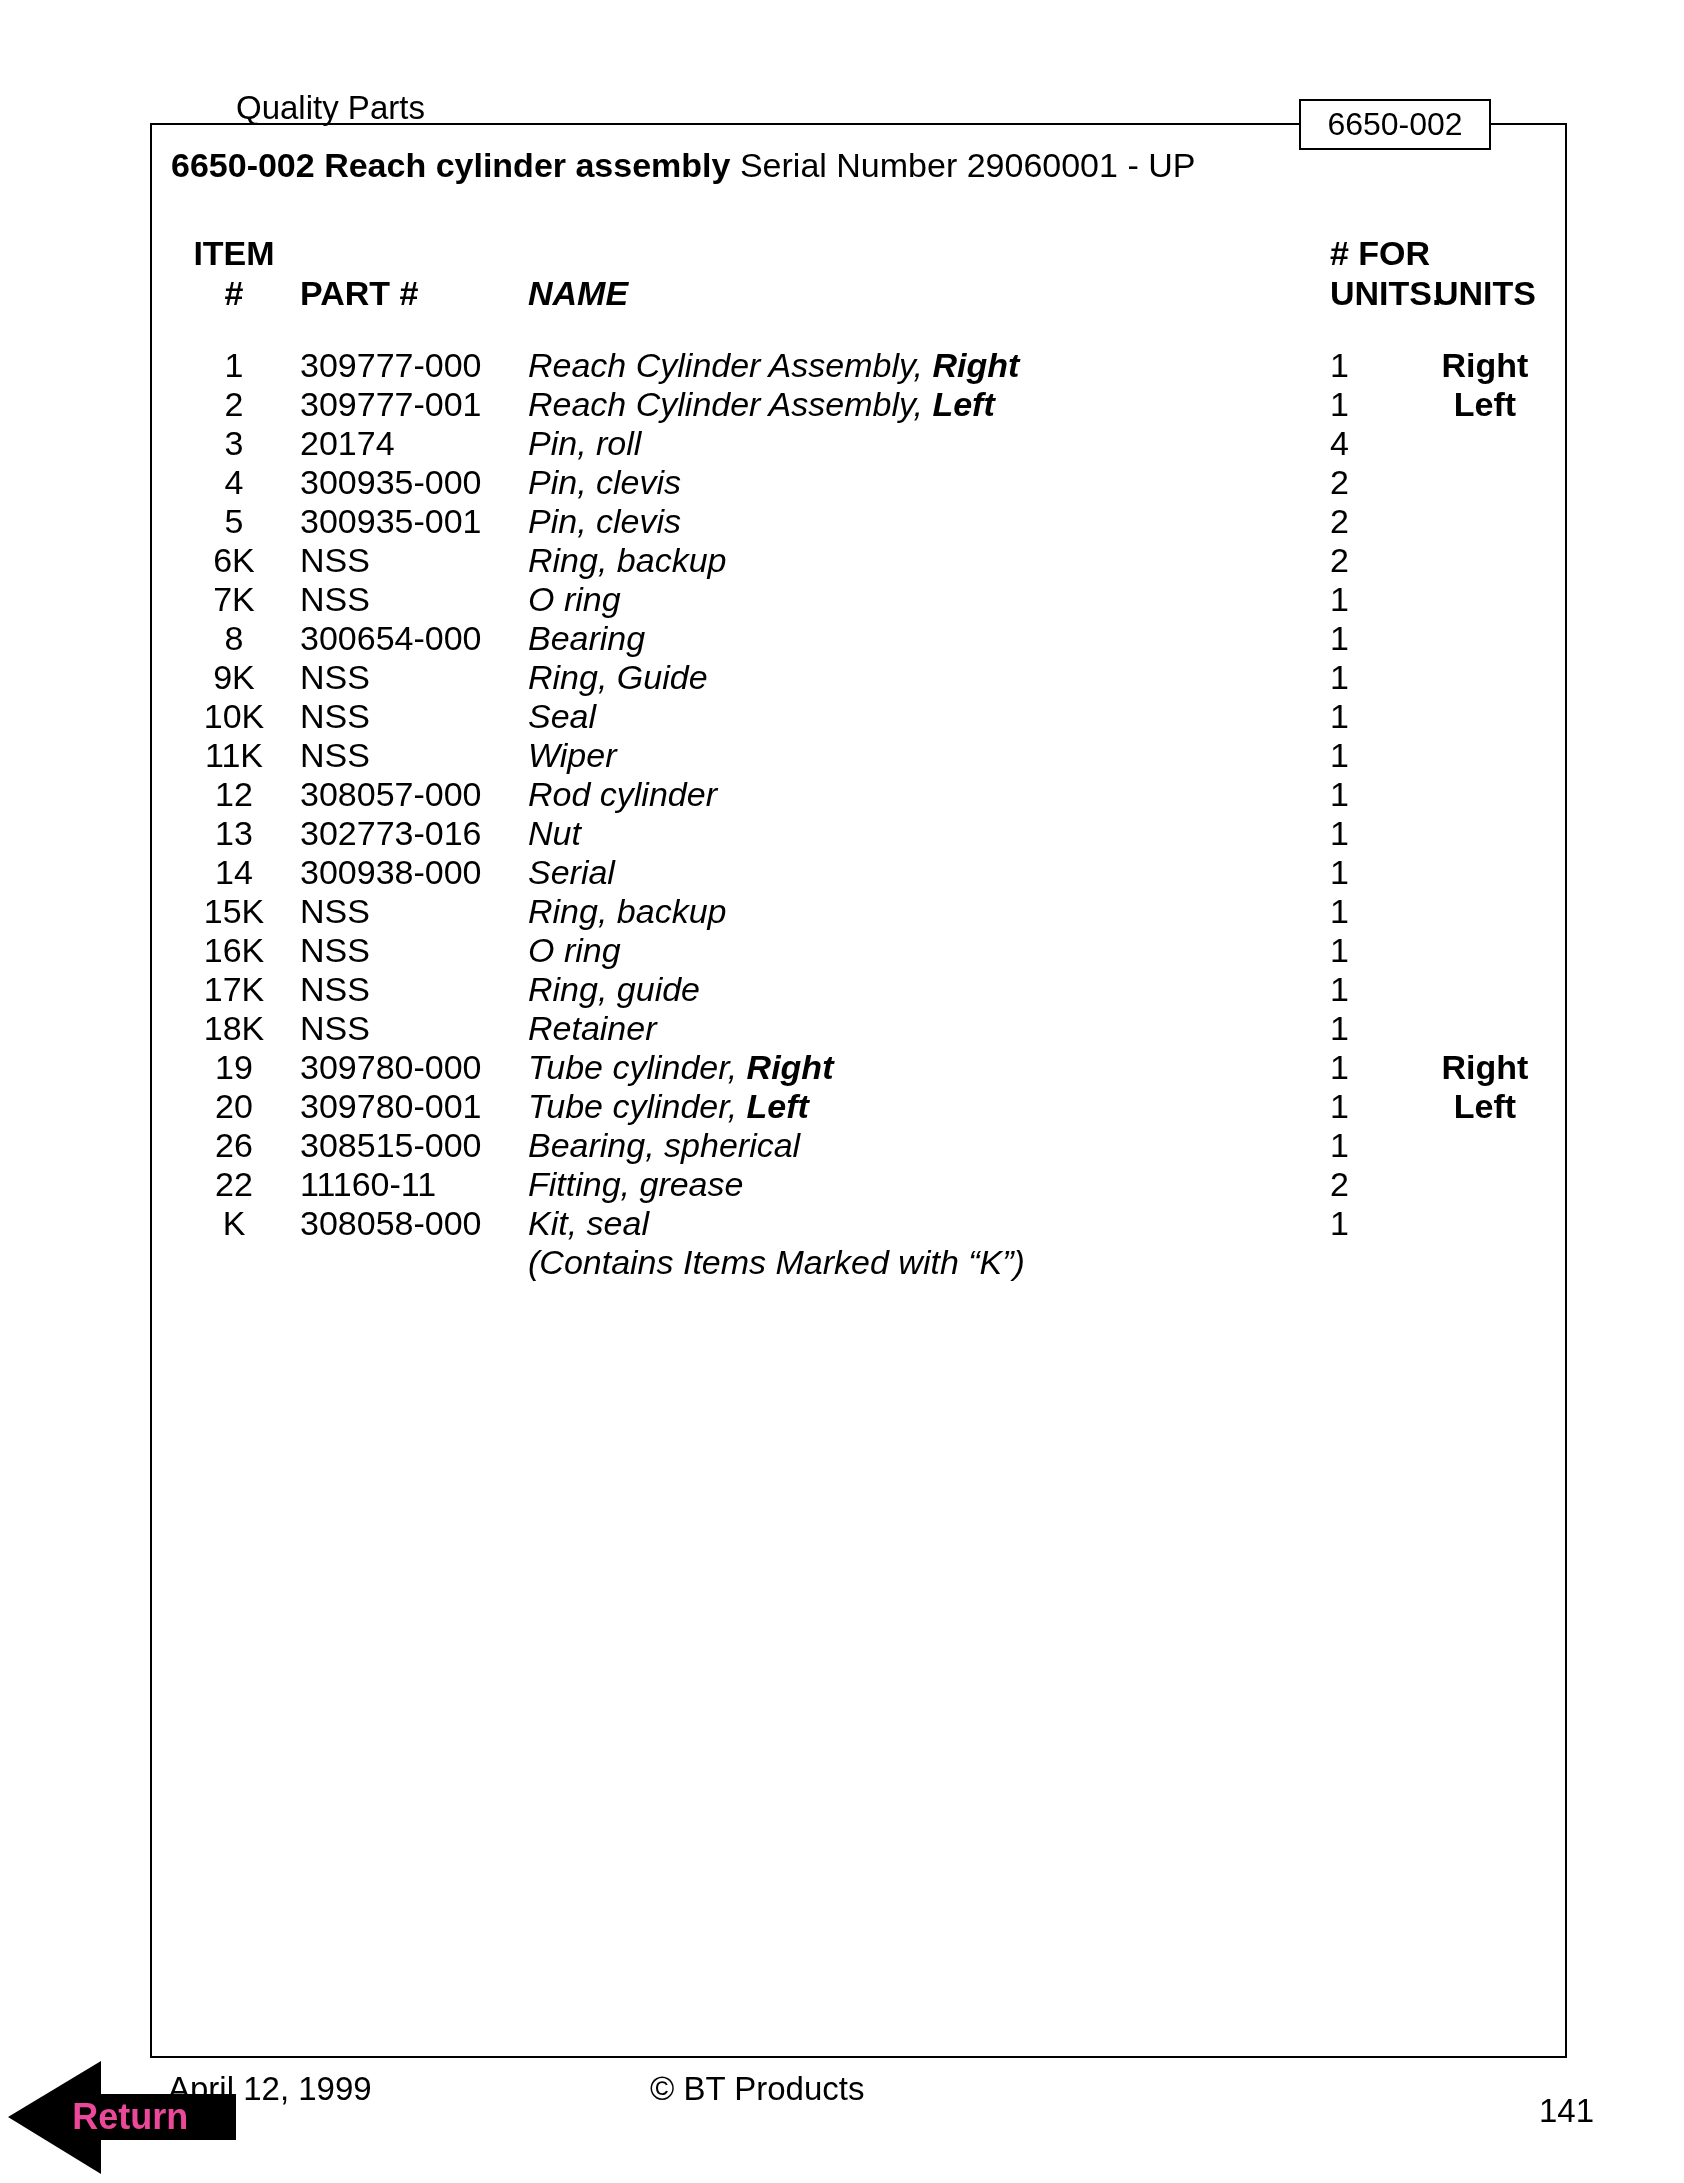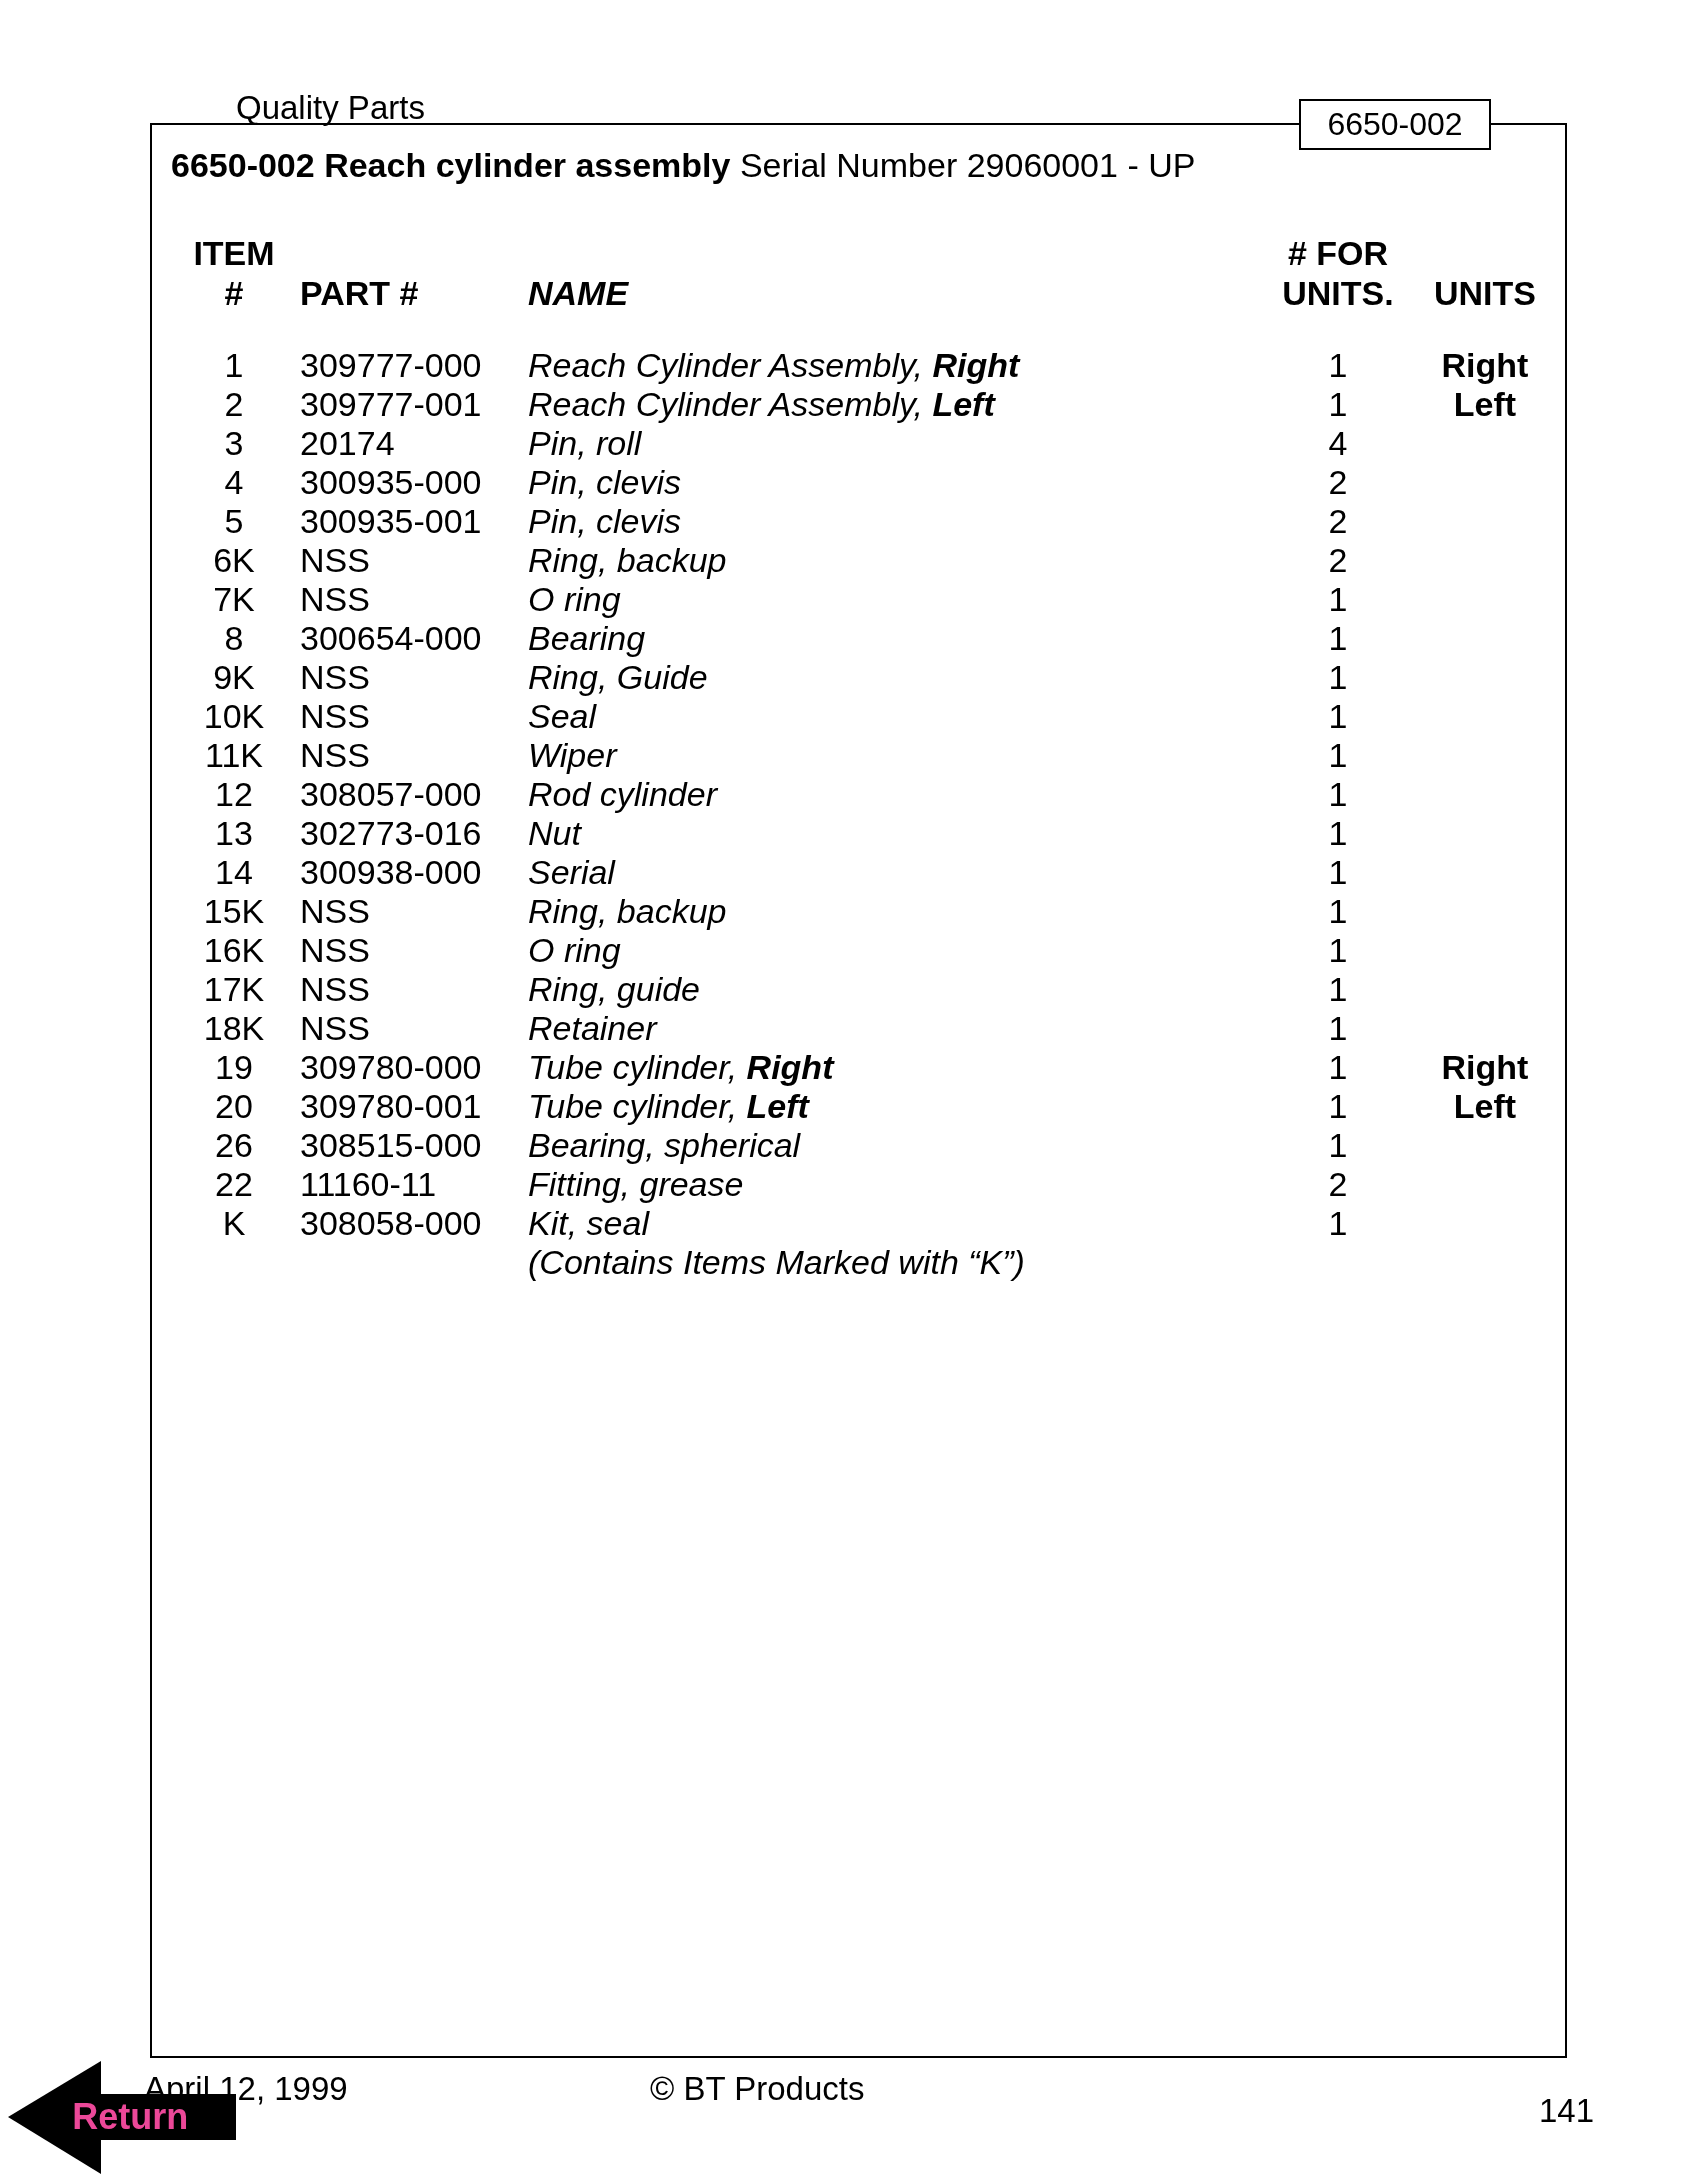--- a/index.html
+++ b/index.html
@@ -33,31 +33,31 @@
 
   
   .th { font-weight: bold; }
   .hdr-line1 { top: 234px; }
   .hdr-line2 { top: 274px; }
 
   
   .col-item  { left: 165px;  width: 138px; text-align: center; }
   .col-part  { left: 300px; }
   .col-name  { left: 528px; font-style: italic; }
-  .col-qty   { left: 1269px; width: 138px; text-align: center; }
+  .col-qty   { left: 1330px; width: 138px; }
   .col-units { left: 1416px; width: 138px; text-align: center; }
 
   
   .table-rows { left: 0; top: 346px; width: 1684px; z-index: 1; }
   .row { position: relative; height: 39px; }
   .cell { position: absolute; top: 0; font-size: 34px; line-height: 39px; white-space: nowrap; }
   .cell-units { font-weight: bold; }
 
   
-  .footer-date { left: 144px; top: 2069px; font-size: 33px; line-height: 39px; z-index: 1; }
+  .footer-date { left: 168px; top: 2069px; font-size: 33px; line-height: 39px; z-index: 1; }
   .footer-copy { left: 650px; top: 2069px; width: 413px; text-align: left; font-size: 33px; line-height: 39px; }
   .footer-page { left: 1387px; top: 2069px; width: 207px; text-align: right; font-size: 33px; line-height: 39px; margin-top: 22px; }
 
   
   .return-btn { left: 8.3px; top: 2061px; width: 228px; height: 112px; z-index: 3; cursor: pointer; }
   .return-tri {
     position: absolute; left: 0; top: 0; width: 0; height: 0;
     border-top: 56px solid transparent;
     border-bottom: 57px solid transparent;
     border-right: 93px solid #000000;

